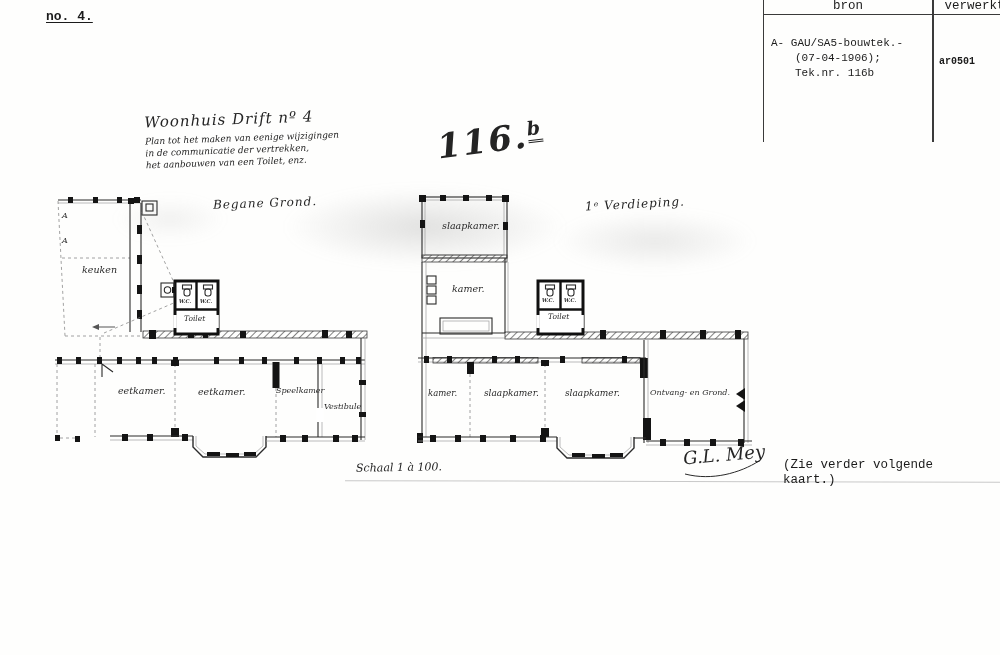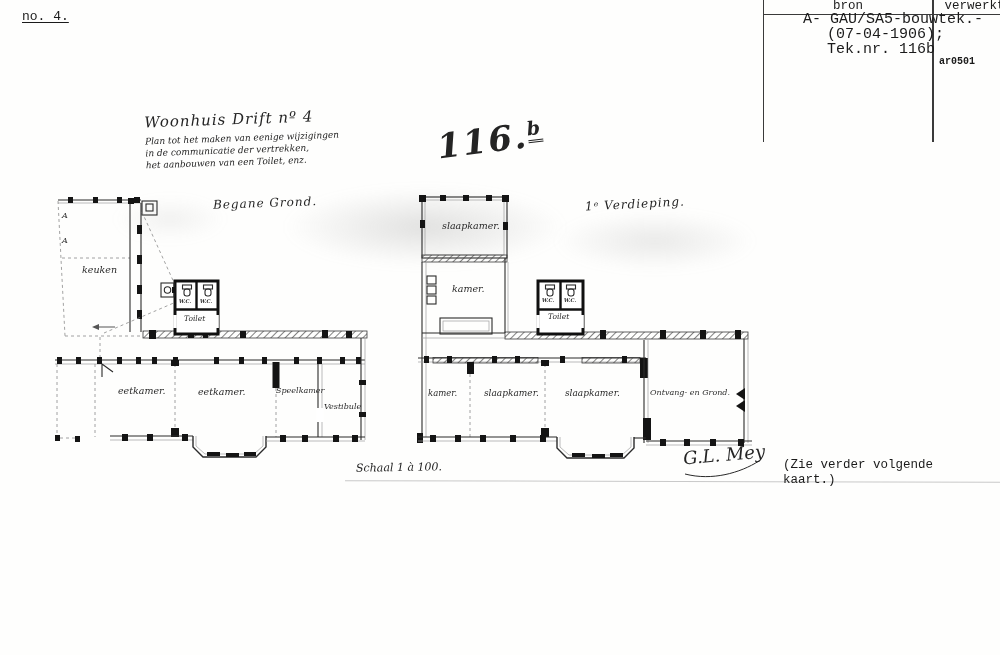--- a/index.html
+++ b/index.html
@@ -31,29 +31,29 @@
   .hr{fill:url(#hatch);stroke:#3a3a3a;stroke-width:0.8}
 </style>
 </head>
 <body>
 
 <div class="smudge" style="left:285px;top:188px;width:280px;height:78px;background:radial-gradient(closest-side,rgba(150,150,150,.28),rgba(150,150,150,0));"></div>
 <div class="smudge" style="left:555px;top:212px;width:200px;height:58px;background:radial-gradient(closest-side,rgba(150,150,150,.20),rgba(150,150,150,0));"></div>
 <div class="smudge" style="left:115px;top:198px;width:110px;height:42px;background:radial-gradient(closest-side,rgba(160,160,160,.14),rgba(160,160,160,0));"></div>
 
 <div class="abs typew" style="left:22px;top:9px;">
-  <div style=""><span class="u">no. 4.</span></div>
+  <div style="margin-left:24px;font-weight:bold;"><span class="u">no. 4.</span></div>
 </div>
 
 <div class="abs ref-table" style="left:763px;top:0;width:237px;height:142px;">
   <div class="ref-vline" style="left:168px;height:142px;"></div>
   <div class="ref-hline" style="top:14px;width:237px;"></div>
   <div class="abs typew" style="left:0;top:0;width:168px;text-align:center;font-size:12.5px;line-height:13px;">bron</div>
   <div class="abs typew" style="left:168px;top:0;width:85px;text-align:center;font-size:12.5px;line-height:13px;">verwerkt</div>
-  <div class="abs typew" style="left:7px;top:12px;font-size:15px;line-height:15px;margin-left:32px;">
+  <div class="abs typew" style="left:7px;top:36px;font-size:11px;line-height:15px;">
     <div>A- GAU/SA5-bouwtek.-</div>
     <div style="margin-left:24px;">(07-04-1906);</div>
     <div style="margin-left:24px;">Tek.nr. 116b</div>
   </div>
   <div class="abs typew" style="left:175px;top:54px;font-size:10px;font-weight:bold;">ar0501</div>
 </div>
 
 <div class="abs hand" style="left:145px;top:110px;transform:rotate(-2deg);">
   <div style="font-size:15px;letter-spacing:1px;">Woonhuis Drift nº 4</div>
   <div style="font-size:9px;margin-top:5px;">Plan tot het maken van eenige wijzigingen</div>

